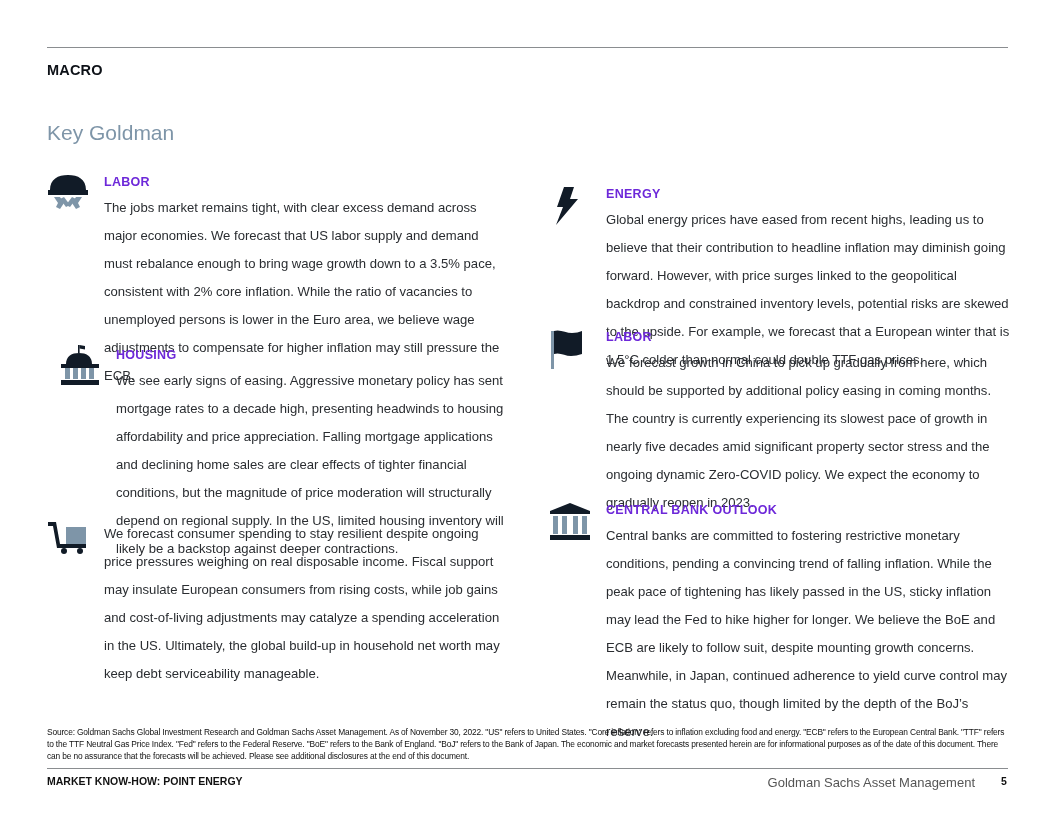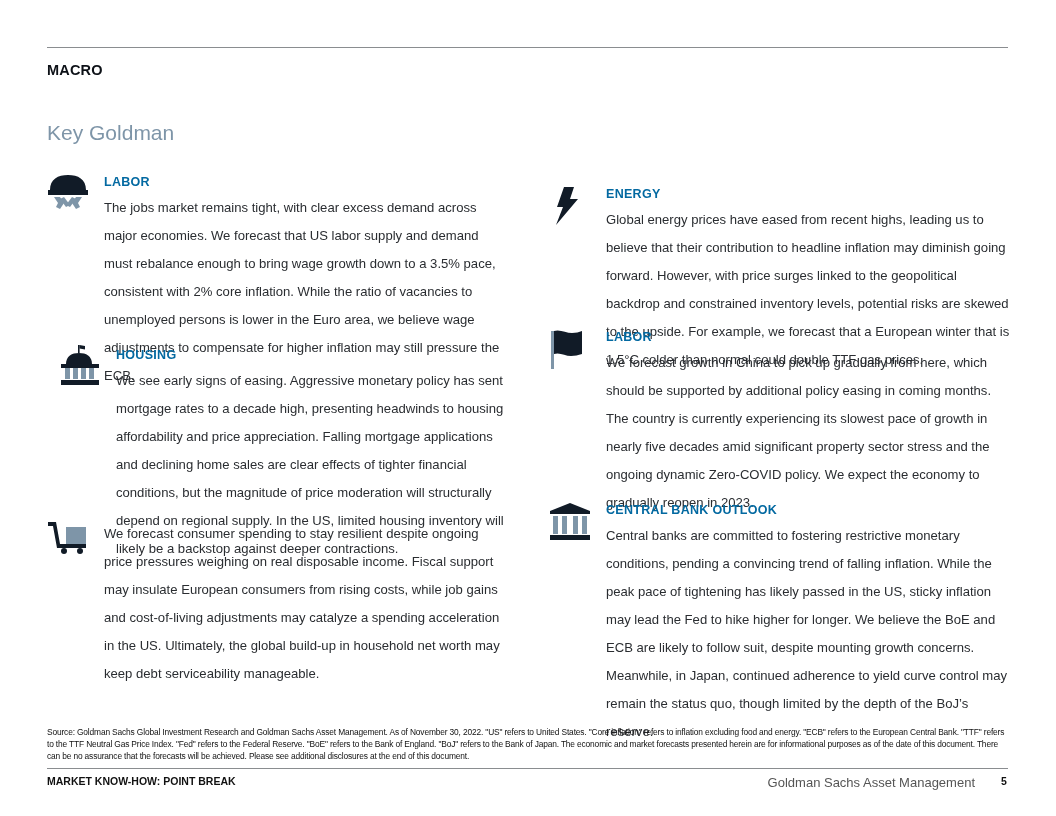--- a/index.html
+++ b/index.html
@@ -6,21 +6,21 @@
   body {
     width: 1056px; height: 816px; position: relative; overflow: hidden;
     font-family: "Liberation Sans", sans-serif; color: #1e2328;
   }
   .top-rule { position: absolute; left: 47px; top: 47px; width: 961px; height: 1px; background: #8a8d90; }
   .section-label { position: absolute; left: 47px; top: 62px; font-size: 14.5px; font-weight: bold; color: #0d1117; letter-spacing: 0.2px; }
   .page-title { position: absolute; left: 47px; top: 121px; font-size: 21px; color: #7e95a8; font-weight: normal; }
 
   .insight { position: absolute; width: 410px; }
   .insight .icon { position: absolute; left: -58px; top: -2px; width: 44px; height: 44px; }
-  .insight .heading { font-size: 12.5px; font-weight: bold; color: #0369a1; letter-spacing: 0.3px; margin: 0 0 5px 0; }
+  .insight .heading { font-size: 12.5px; font-weight: bold; color: #6d28d9; letter-spacing: 0.3px; margin: 0 0 5px 0; }
   .insight .body { font-size: 13.1px; line-height: 28px; color: #2a2d31; margin: 0; }
 
   #labor   { left: 104px; top: 175px; width: 404px; }
   #housing { left: 104px; top: 348px; width: 400px; margin-left: 12px; }
   #consumer{ left: 104px; top: 520px; width: 400px; }
   #energy  { left: 606px; top: 187px; width: 404px; }
   #china   { left: 606px; top: 330px; width: 404px; }
   #central { left: 606px; top: 503px; width: 404px; }
 
   .source { position: absolute; left: 47px; top: 726px; width: 965px; font-family: "Liberation Sans", sans-serif; font-size: 8.4px; line-height: 12.2px; color: #111; letter-spacing: -0.15px; }
@@ -100,15 +100,15 @@
     <rect x="34" y="15" width="5" height="18" fill="#7e95a8"></rect>
     <rect x="2" y="34" width="40" height="5" fill="#111b27"></rect>
   </svg>
   <h3 class="heading">CENTRAL BANK OUTLOOK</h3>
   <p class="body">Central banks are committed to fostering restrictive monetary conditions, pending a convincing trend of falling inflation. While the peak pace of tightening has likely passed in the US, sticky inflation may lead the Fed to hike higher for longer. We believe the BoE and ECB are likely to follow suit, despite mounting growth concerns. Meanwhile, in Japan, continued adherence to yield curve control may remain the status quo, though limited by the depth of the BoJ’s reserve.</p>
 </div>
 
 <div class="source">Source: Goldman Sachs Global Investment Research and Goldman Sachs Asset Management. As of November 30, 2022. "US" refers to United States. "Core inflation" refers to inflation excluding food and energy. "ECB" refers to the European Central Bank. "TTF" refers to the TTF Neutral Gas Price Index. "Fed" refers to the Federal Reserve. "BoE" refers to the Bank of England. "BoJ" refers to the Bank of Japan. The economic and market forecasts presented herein are for informational purposes as of the date of this document. There can be no assurance that the forecasts will be achieved. Please see additional disclosures at the end of this document.</div>
 
 <div class="bottom-rule"></div>
-<div class="footer-left">MARKET KNOW-HOW: POINT BREAK</div>
+<div class="footer-left">MARKET KNOW-HOW: POINT ENERGY</div>
 <div class="footer-right">Goldman Sachs Asset Management</div>
 <div class="page-num">5</div>
 
 </body></html>

